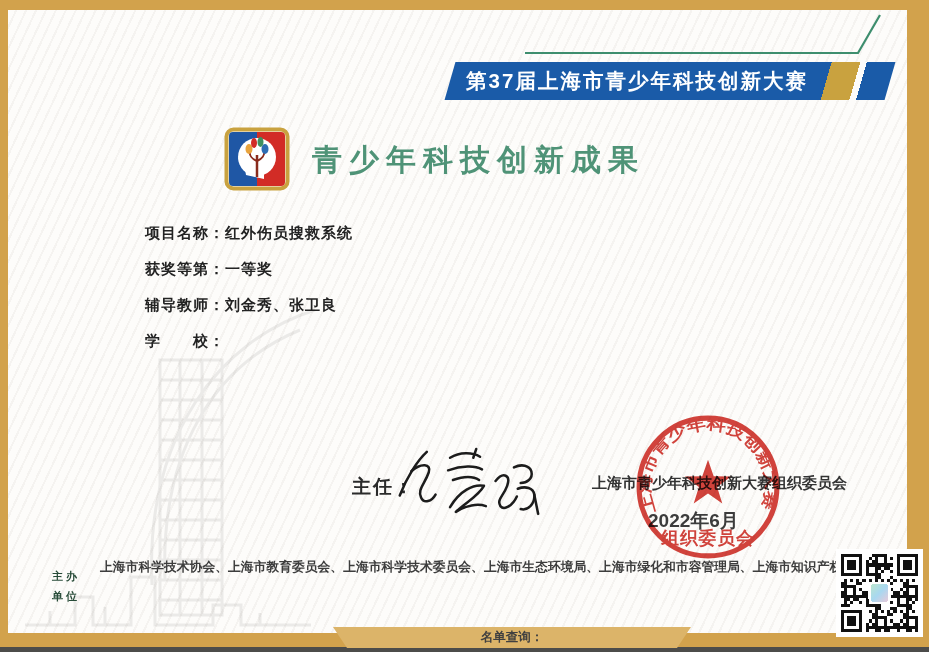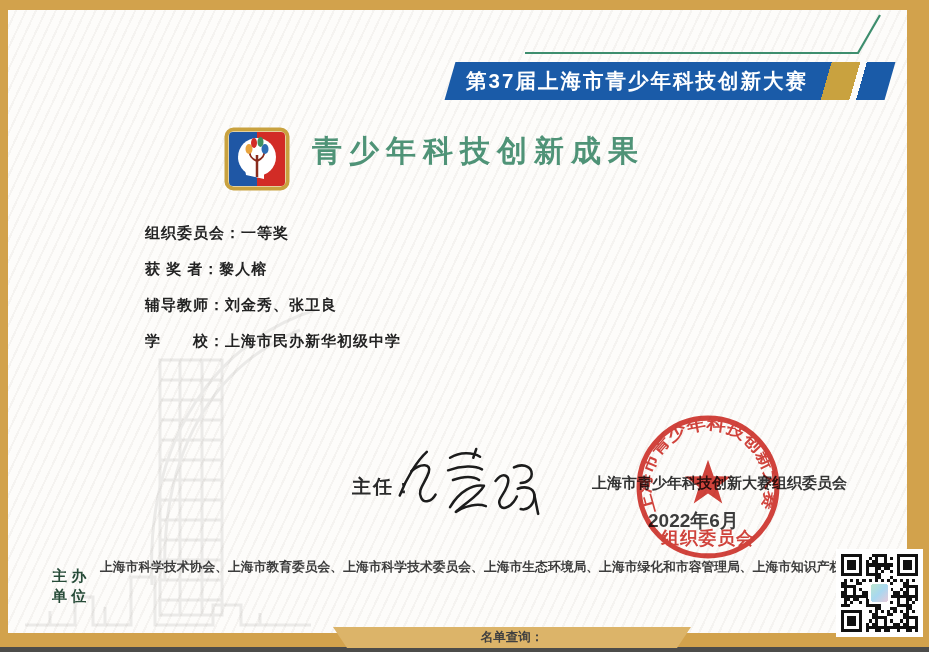--- a/index.html
+++ b/index.html
@@ -27,21 +27,21 @@
   }
   .banner-text{
     display:block;width:85%;text-align:center;transform:skewX(16deg);
     color:#ffffff;font-size:20.5px;font-weight:bold;letter-spacing:2px;white-space:nowrap;
   }
   .green-line{position:absolute;left:520px;top:10px;width:370px;height:50px;}
 
   
   .logo{position:absolute;left:224px;top:127px;width:66px;height:64px;}
   .cert-title{
-    position:absolute;left:312px;top:131px;
+    position:absolute;left:312px;top:140px;
     color:#4f9377;font-size:30px;font-weight:bold;letter-spacing:7px;white-space:nowrap;
   }
 
   
   .fields{position:absolute;left:145px;top:224px;width:520px;}
   .field-row{height:36px;display:flex;align-items:flex-start;
     color:#232323;font-size:15px;font-weight:600;letter-spacing:1px;white-space:pre;}
   .field-label{flex:none;}
   .field-value{flex:none;}
 
@@ -49,21 +49,21 @@
   .sign-label{position:absolute;left:352px;top:474px;color:#2b2b2b;font-size:19px;font-weight:700;letter-spacing:2px;}
   .signature{position:absolute;left:392px;top:440px;width:150px;height:80px;}
   .committee-name{position:absolute;left:592px;top:474px;color:#333333;font-size:15px;font-weight:600;white-space:nowrap;}
   .committee-date{position:absolute;left:648px;top:508px;color:#3c3c3c;font-size:19px;font-weight:700;}
   .seal{position:absolute;left:632px;top:411px;width:152px;height:152px;mix-blend-mode:multiply;opacity:.92;}
 
   
   .watermark{position:absolute;left:10px;top:285px;width:330px;height:360px;opacity:.12;}
 
   
-  .org-label{position:absolute;left:52px;top:566px;color:#274b38;font-size:15px;font-weight:bold;line-height:20px;white-space:pre;}
+  .org-label{position:absolute;left:52px;top:566px;color:#274b38;font-size:11px;font-weight:bold;line-height:20px;white-space:pre;}
   .org-lines{position:absolute;left:100px;top:557px;width:812px;color:#3d3d3d;font-size:12.8px;font-weight:600;line-height:19.5px;}
 
   
   .query-bar{
     position:absolute;left:333px;top:627px;width:358px;height:21px;background:#dcb469;
     clip-path:polygon(0 0,100% 0,calc(100% - 14px) 100%,14px 100%);
     display:flex;align-items:center;justify-content:center;
     color:#404040;font-size:12.5px;white-space:nowrap;
   }
   .query-bar .q-label{font-weight:bold;}
@@ -112,34 +112,33 @@
       <ellipse cx="25" cy="22" rx="3.5" ry="5" fill="#e8a33d"></ellipse>
       <ellipse cx="41" cy="22" rx="3.5" ry="5" fill="#2e6db4"></ellipse>
       <ellipse cx="30" cy="16" rx="3" ry="5" fill="#d22c26"></ellipse>
       <ellipse cx="36.5" cy="15" rx="3" ry="5" fill="#3f8f5f"></ellipse>
     </g>
   </svg>
   <div class="cert-title">青少年科技创新成果</div>
 
   <div class="fields">
     <div class="field-row">
-      <span class="field-label">组织委员会：</span>
-      <span class="field-value">一等奖</span>
+      <span class="field-label">项目名称：</span>
+      <span class="field-value">红外伤员搜救系统</span>
     </div>
     <div class="field-row">
-      <span class="field-label">获 奖 者：</span>
-      <span class="field-value">黎人榕</span>
+      <span class="field-label">获奖等第：</span>
+      <span class="field-value">一等奖</span>
     </div>
     <div class="field-row">
       <span class="field-label">辅导教师：</span>
       <span class="field-value">刘金秀、张卫良</span>
     </div>
     <div class="field-row">
       <span class="field-label">学　　校：</span>
-      <span class="field-value">上海市民办新华初级中学</span>
     </div>
   </div>
 
   <div class="sign-label">主任：</div>
   <svg class="signature" viewBox="0 0 155 80">
     <g fill="none" stroke="#1c1c1c" stroke-width="2.6" stroke-linecap="round" stroke-linejoin="round">
       <path d="M8 56 C15 38 26 20 36 11"></path>
       <path d="M20 31 C30 22 41 23 38 32 C34 44 26 50 30 58 C33 65 41 62 45 55"></path>
       <path d="M60 17 C70 11 83 11 91 16"></path>
       <path d="M87 8 L84 17"></path>

